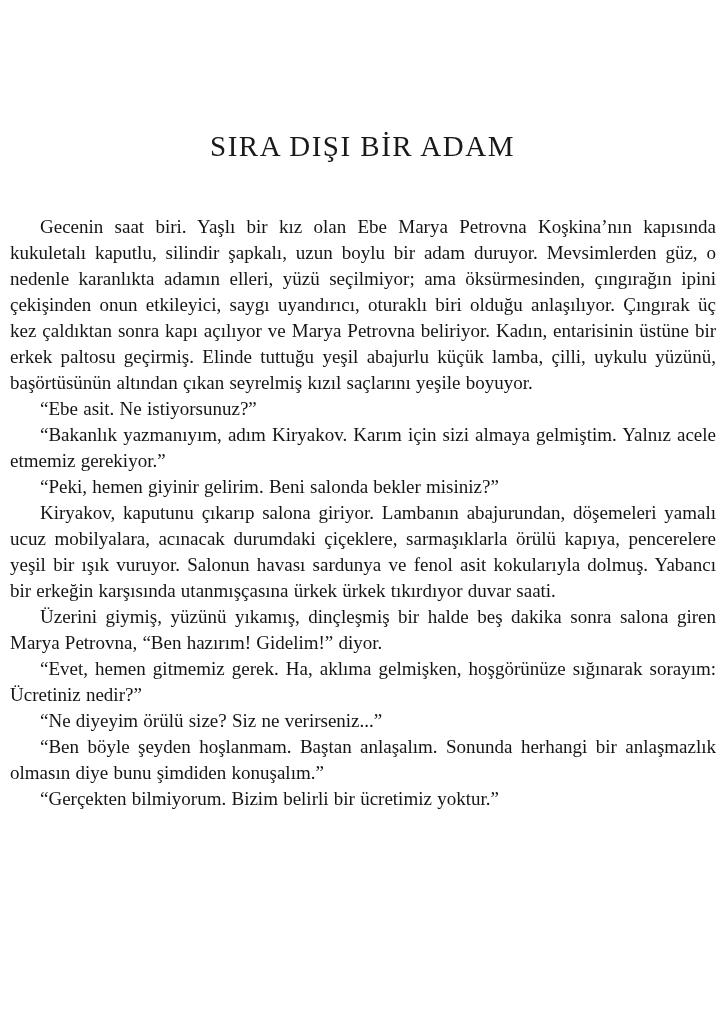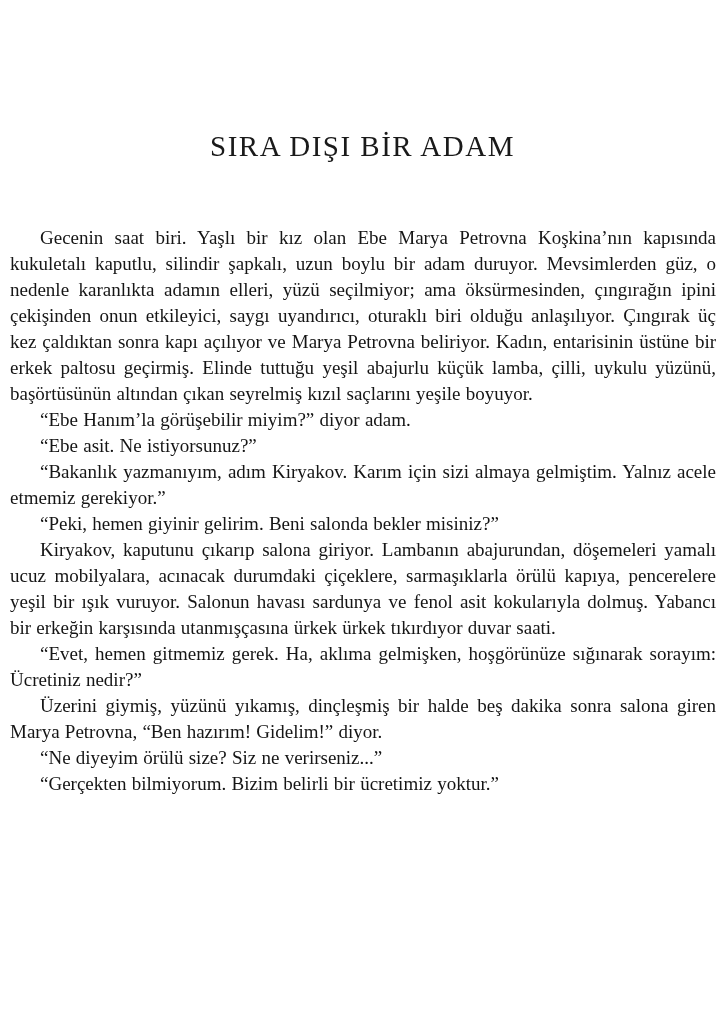--- a/index.html
+++ b/index.html
@@ -24,21 +24,21 @@
     width: 100%;
     margin: 0;
     text-align: center;
     font-size: 29px;
     font-weight: normal;
     letter-spacing: 1.5px;
     color: #1a1a1a;
   }
   .story-body {
     position: absolute;
-    top: 225px;
+    top: 214px;
     left: 10px;
     right: 9px;
     font-size: 19px;
     line-height: 26px;
     text-align: justify;
     color: #151515;
   }
   .story-body p {
     margin: 0;
     padding: 0;
@@ -47,23 +47,23 @@
   }
 </style>
 </head>
 <body>
 
 <div class="page">
   <h1 class="story-title">SIRA DIŞI BİR ADAM</h1>
 
   <div class="story-body">
     <p>Gecenin saat biri. Yaşlı bir kız olan Ebe Marya Petrovna Koşkina’nın kapısında kukuletalı kaputlu, silindir şapkalı, uzun boylu bir adam duruyor. Mevsimlerden güz, o nedenle karanlıkta adamın elleri, yüzü seçilmiyor; ama öksürmesinden, çıngırağın ipini çekişinden onun etkileyici, saygı uyandırıcı, oturaklı biri olduğu anlaşılıyor. Çıngırak üç kez çaldıktan sonra kapı açılıyor ve Marya Petrovna beliriyor. Kadın, entarisinin üstüne bir erkek paltosu geçirmiş. Elinde tuttuğu yeşil abajurlu küçük lamba, çilli, uykulu yüzünü, başörtüsünün altından çıkan seyrelmiş kızıl saçlarını yeşile boyuyor.</p>
-    <p>“Ebe Hanım’la görüşebilir miyim?” diyor adam.</p>
     <p>“Ebe asit. Ne istiyorsunuz?”</p>
     <p>“Bakanlık yazmanıyım, adım Kiryakov. Karım için sizi almaya gelmiştim. Yalnız acele etmemiz gerekiyor.”</p>
     <p>“Peki, hemen giyinir gelirim. Beni salonda bekler misiniz?”</p>
     <p>Kiryakov, kaputunu çıkarıp salona giriyor. Lambanın abajurundan, döşemeleri yamalı ucuz mobilyalara, acınacak durumdaki çiçeklere, sarmaşıklarla örülü kapıya, pencerelere yeşil bir ışık vuruyor. Salonun havası sardunya ve fenol asit kokularıyla dolmuş. Yabancı bir erkeğin karşısında utanmışçasına ürkek ürkek tıkırdıyor duvar saati.</p>
+    <p>Üzerini giymiş, yüzünü yıkamış, dinçleşmiş bir halde beş dakika sonra salona giren Marya Petrovna, “Ben hazırım! Gidelim!” diyor.</p>
     <p>“Evet, hemen gitmemiz gerek. Ha, aklıma gelmişken, hoşgörünüze sığınarak sorayım: Ücretiniz nedir?”</p>
-    <p>Üzerini giymiş, yüzünü yıkamış, dinçleşmiş bir halde beş dakika sonra salona giren Marya Petrovna, “Ben hazırım! Gidelim!” diyor.</p>
     <p>“Ne diyeyim örülü size? Siz ne verirseniz...”</p>
+    <p>“Ben böyle şeyden hoşlanmam. Baştan anlaşalım. Sonunda herhangi bir anlaşmazlık olmasın diye bunu şimdiden konuşalım.”</p>
     <p>“Gerçekten bilmiyorum. Bizim belirli bir ücretimiz yoktur.”</p>
   </div>
 </div>
 
 </body></html>

